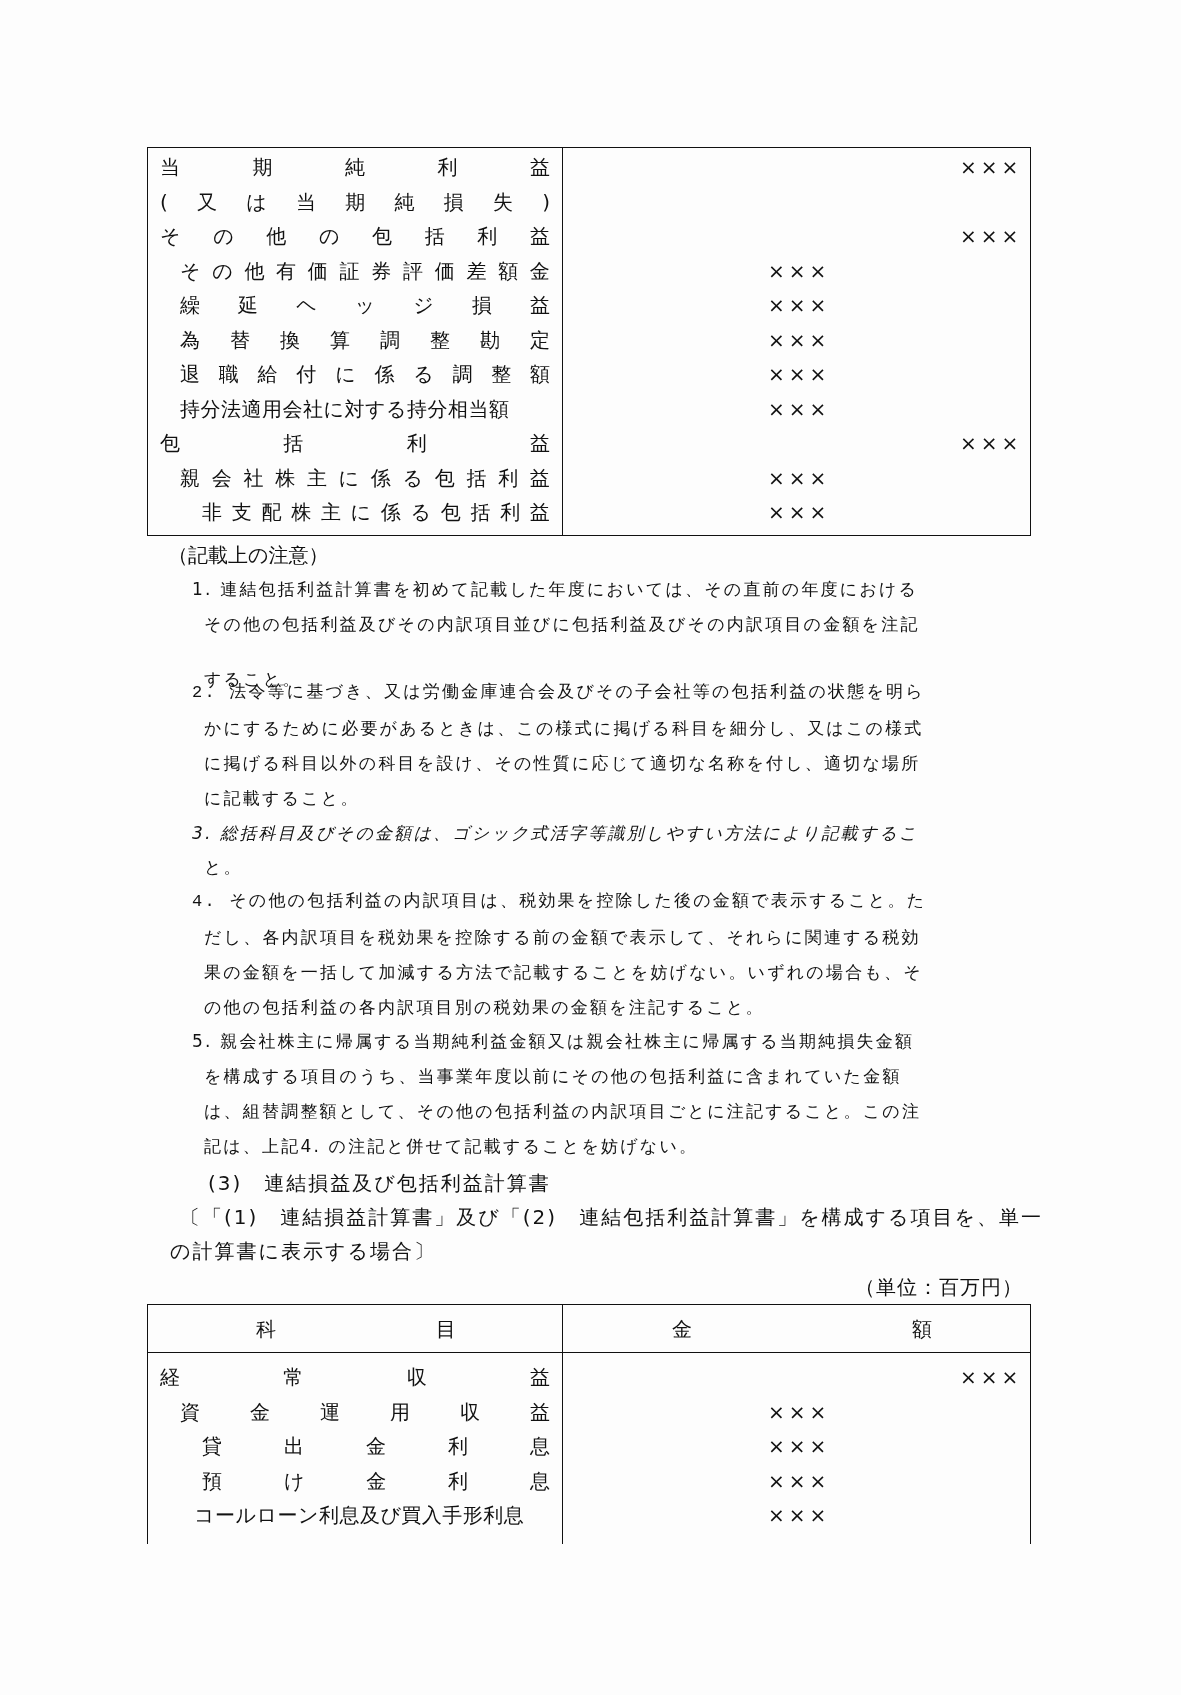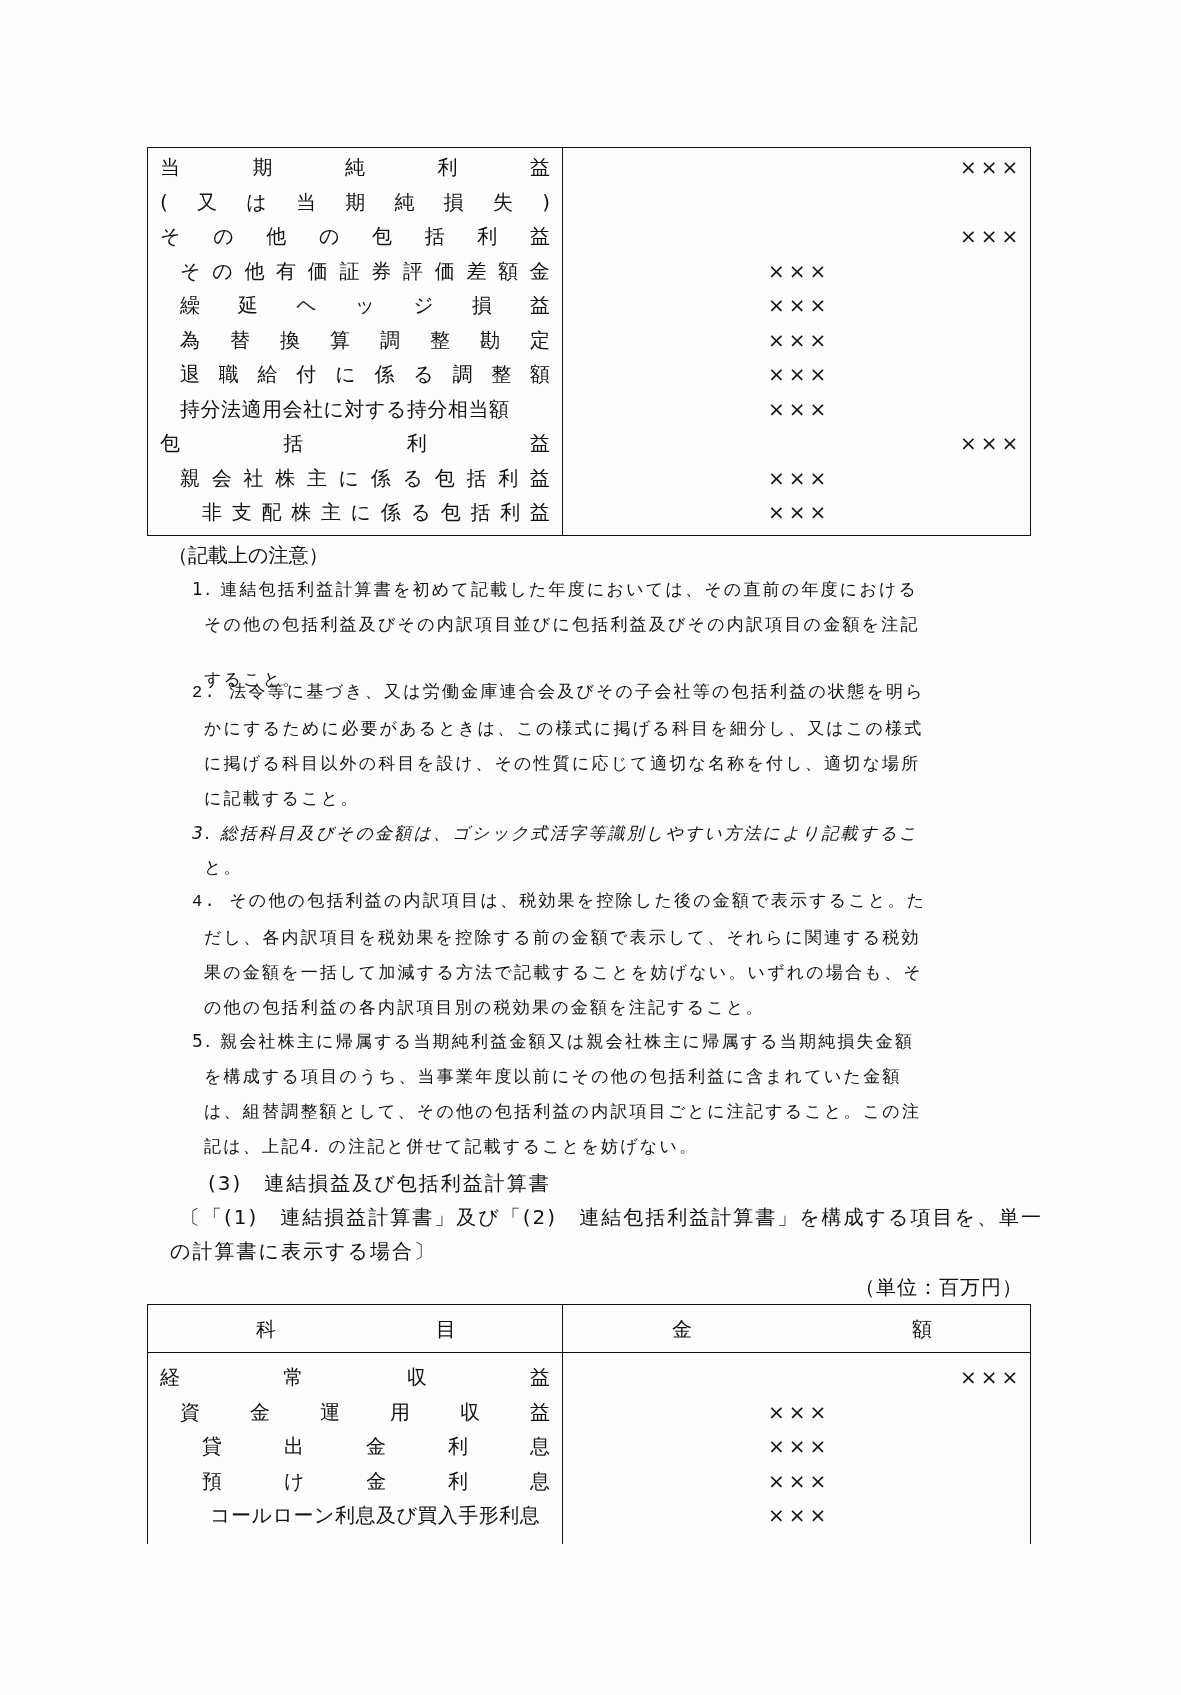--- a/index.html
+++ b/index.html
@@ -285,19 +285,19 @@
         <span>預</span>
         <span>け</span>
         <span>金</span>
         <span>利</span>
         <span>息</span>
       </div>
       <span class="val-inner">×××</span>
       <span class="val-outer"></span>
     </div>
     <div class="row" style="top: 193px;">
-      <div class="label" style="left: 62px; width: 348px; justify-content: flex-start; align-items: center;">
+      <div class="label" style="left: 46px; width: 348px; justify-content: flex-start; align-items: center;">
         <span style="letter-spacing: 0.5px;">コールローン利息及び買入手形利息</span>
       </div>
       <span class="val-inner">×××</span>
       <span class="val-outer"></span>
     </div>
   </div>
 
 </body></html>

